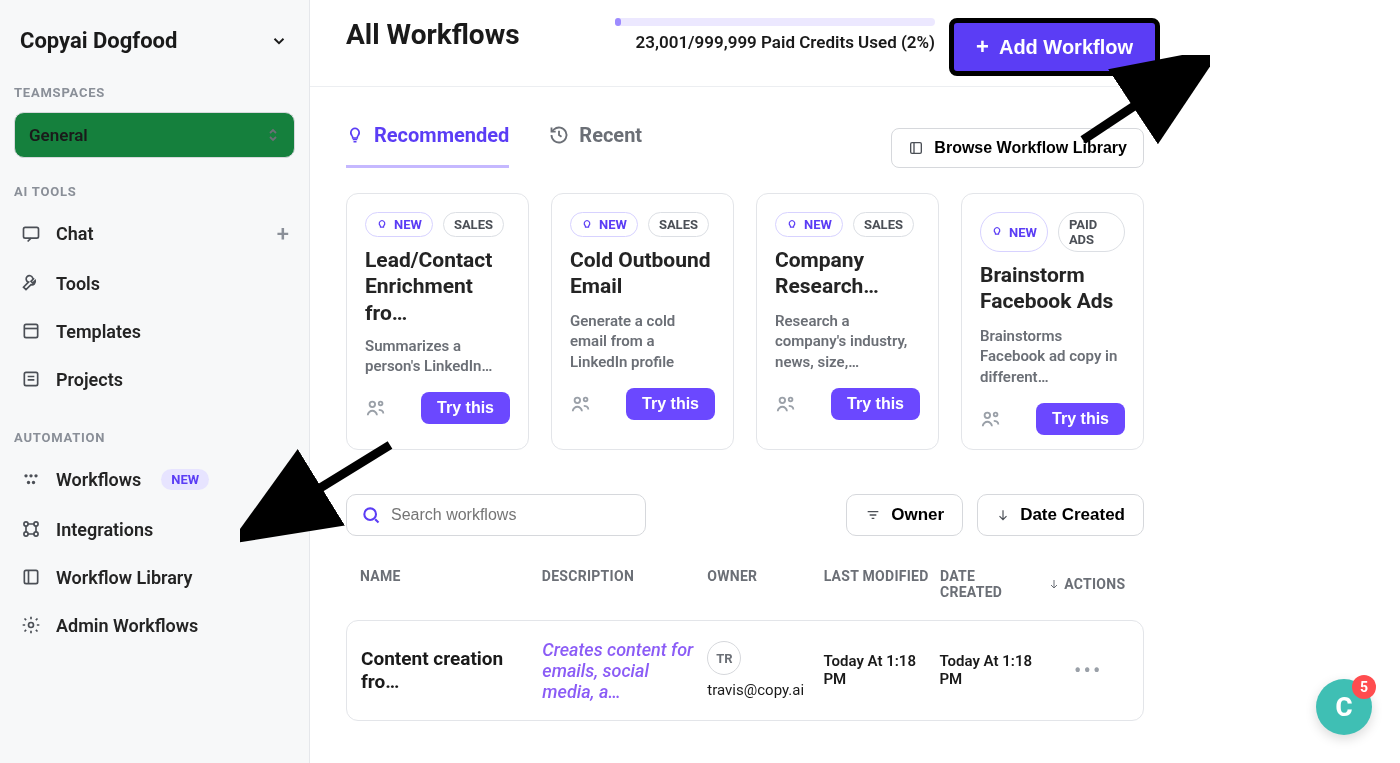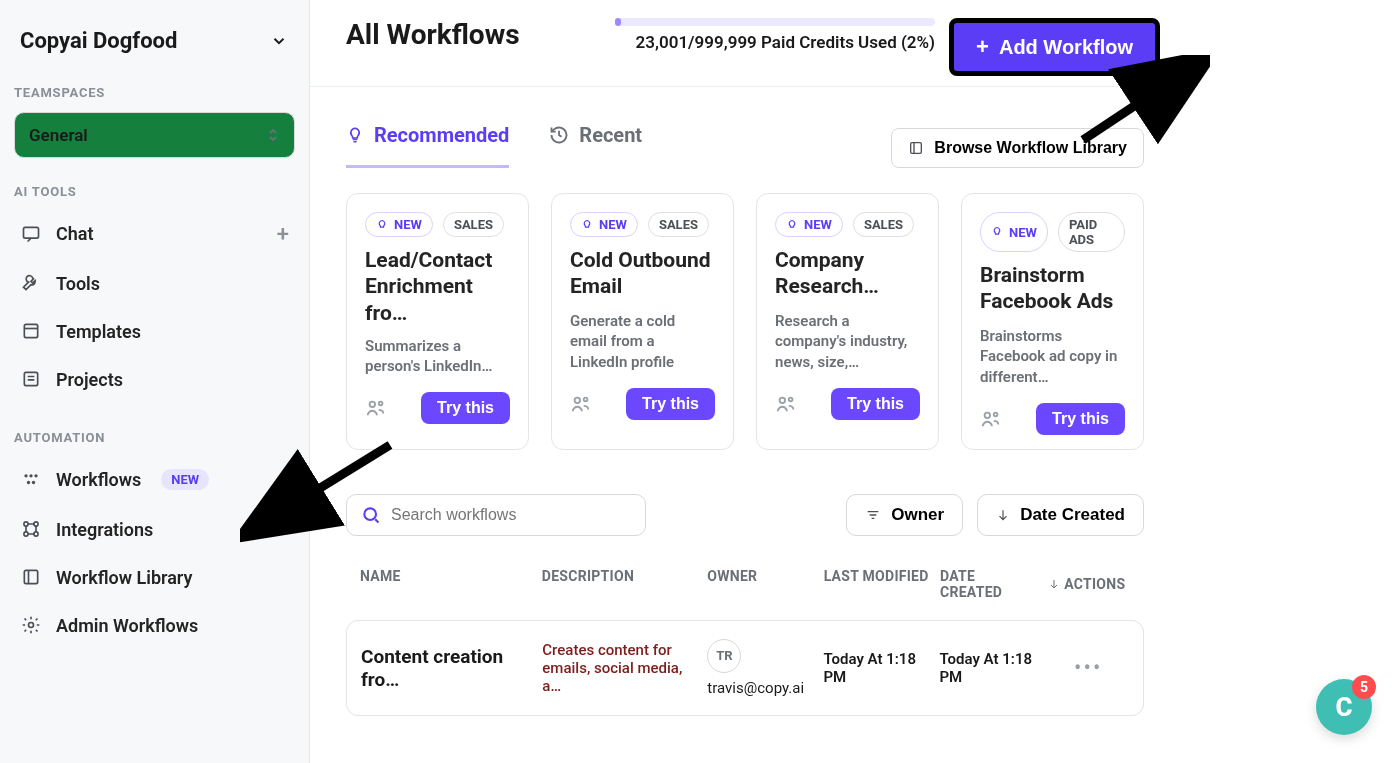--- a/index.html
+++ b/index.html
@@ -43,21 +43,21 @@
 .try-btn { background: #6b48ff; color:#fff; border:none; border-radius:8px; padding:7px 16px; font-size:16px; font-weight:700; cursor:pointer; }
 .person-icon { color:#9aa0a8; }
 .filter-row { display: flex; align-items: center; justify-content: space-between; margin-top: 44px; }
 .search-box { display:flex; align-items:center; gap:10px; border:1px solid #d6d8dc; border-radius:10px; padding:10px 14px; width:300px; }
 .search-input { border:none; outline:none; font-size:16px; flex:1; }
 .filter-btns { display:flex; gap:14px; }
 .pill-btn { border:1px solid #d6d8dc; background:#fff; border-radius:10px; padding:10px 18px; font-size:17px; font-weight:600; display:flex; align-items:center; gap:10px; cursor:pointer; }
 .table-head { display:grid; grid-template-columns: 2.1fr 1.9fr 1.3fr 1.3fr 1.2fr 1fr; gap:10px; padding:32px 14px 14px 14px; font-size:14px; font-weight:700; color:#6b6f76; letter-spacing:0.02em; }
 .table-row { display:grid; grid-template-columns: 2.1fr 1.9fr 1.3fr 1.3fr 1.2fr 1fr; gap:10px; align-items:center; padding:18px 14px; border:1px solid #e3e5e9; border-radius:12px; margin-top:6px; }
 .row-name { font-size:19px; font-weight:700; }
-.row-desc { font-size:15px; font-weight:500; color:#7f1d1d; }
+.row-desc { font-size:18px; font-weight:500; color:#8b5cf6;font-style:italic; }
 .owner-cell { display:flex; flex-direction:column; gap:6px; }
 .avatar { width:34px; height:34px; border-radius:50%; border:1px solid #d6d8dc; display:flex; align-items:center; justify-content:center; font-size:13px; font-weight:700; color:#6b6f76; }
 .row-date { font-size:15px; font-weight:600; }
 .row-actions { display:flex; justify-content:center; color:#9aa0a8; cursor:pointer; font-size:22px; letter-spacing:2px; }
 .annotation-arrow { position:absolute; pointer-events:none; }
 .fab { position:fixed; right:28px; bottom:28px; width:56px; height:56px; border-radius:50%; background:#3fbfb4; color:#fff; font-size:26px; font-weight:800; display:flex; align-items:center; justify-content:center; box-shadow:0 4px 12px rgba(0,0,0,.15); cursor:pointer; }
 .fab-badge { position:absolute; top:-4px; right:-4px; background:#ff4d4f; color:#fff; border-radius:50%; width:24px; height:24px; font-size:14px; font-weight:700; display:flex; align-items:center; justify-content:center; }
 svg { display:block; }
 </style>
 </head>

